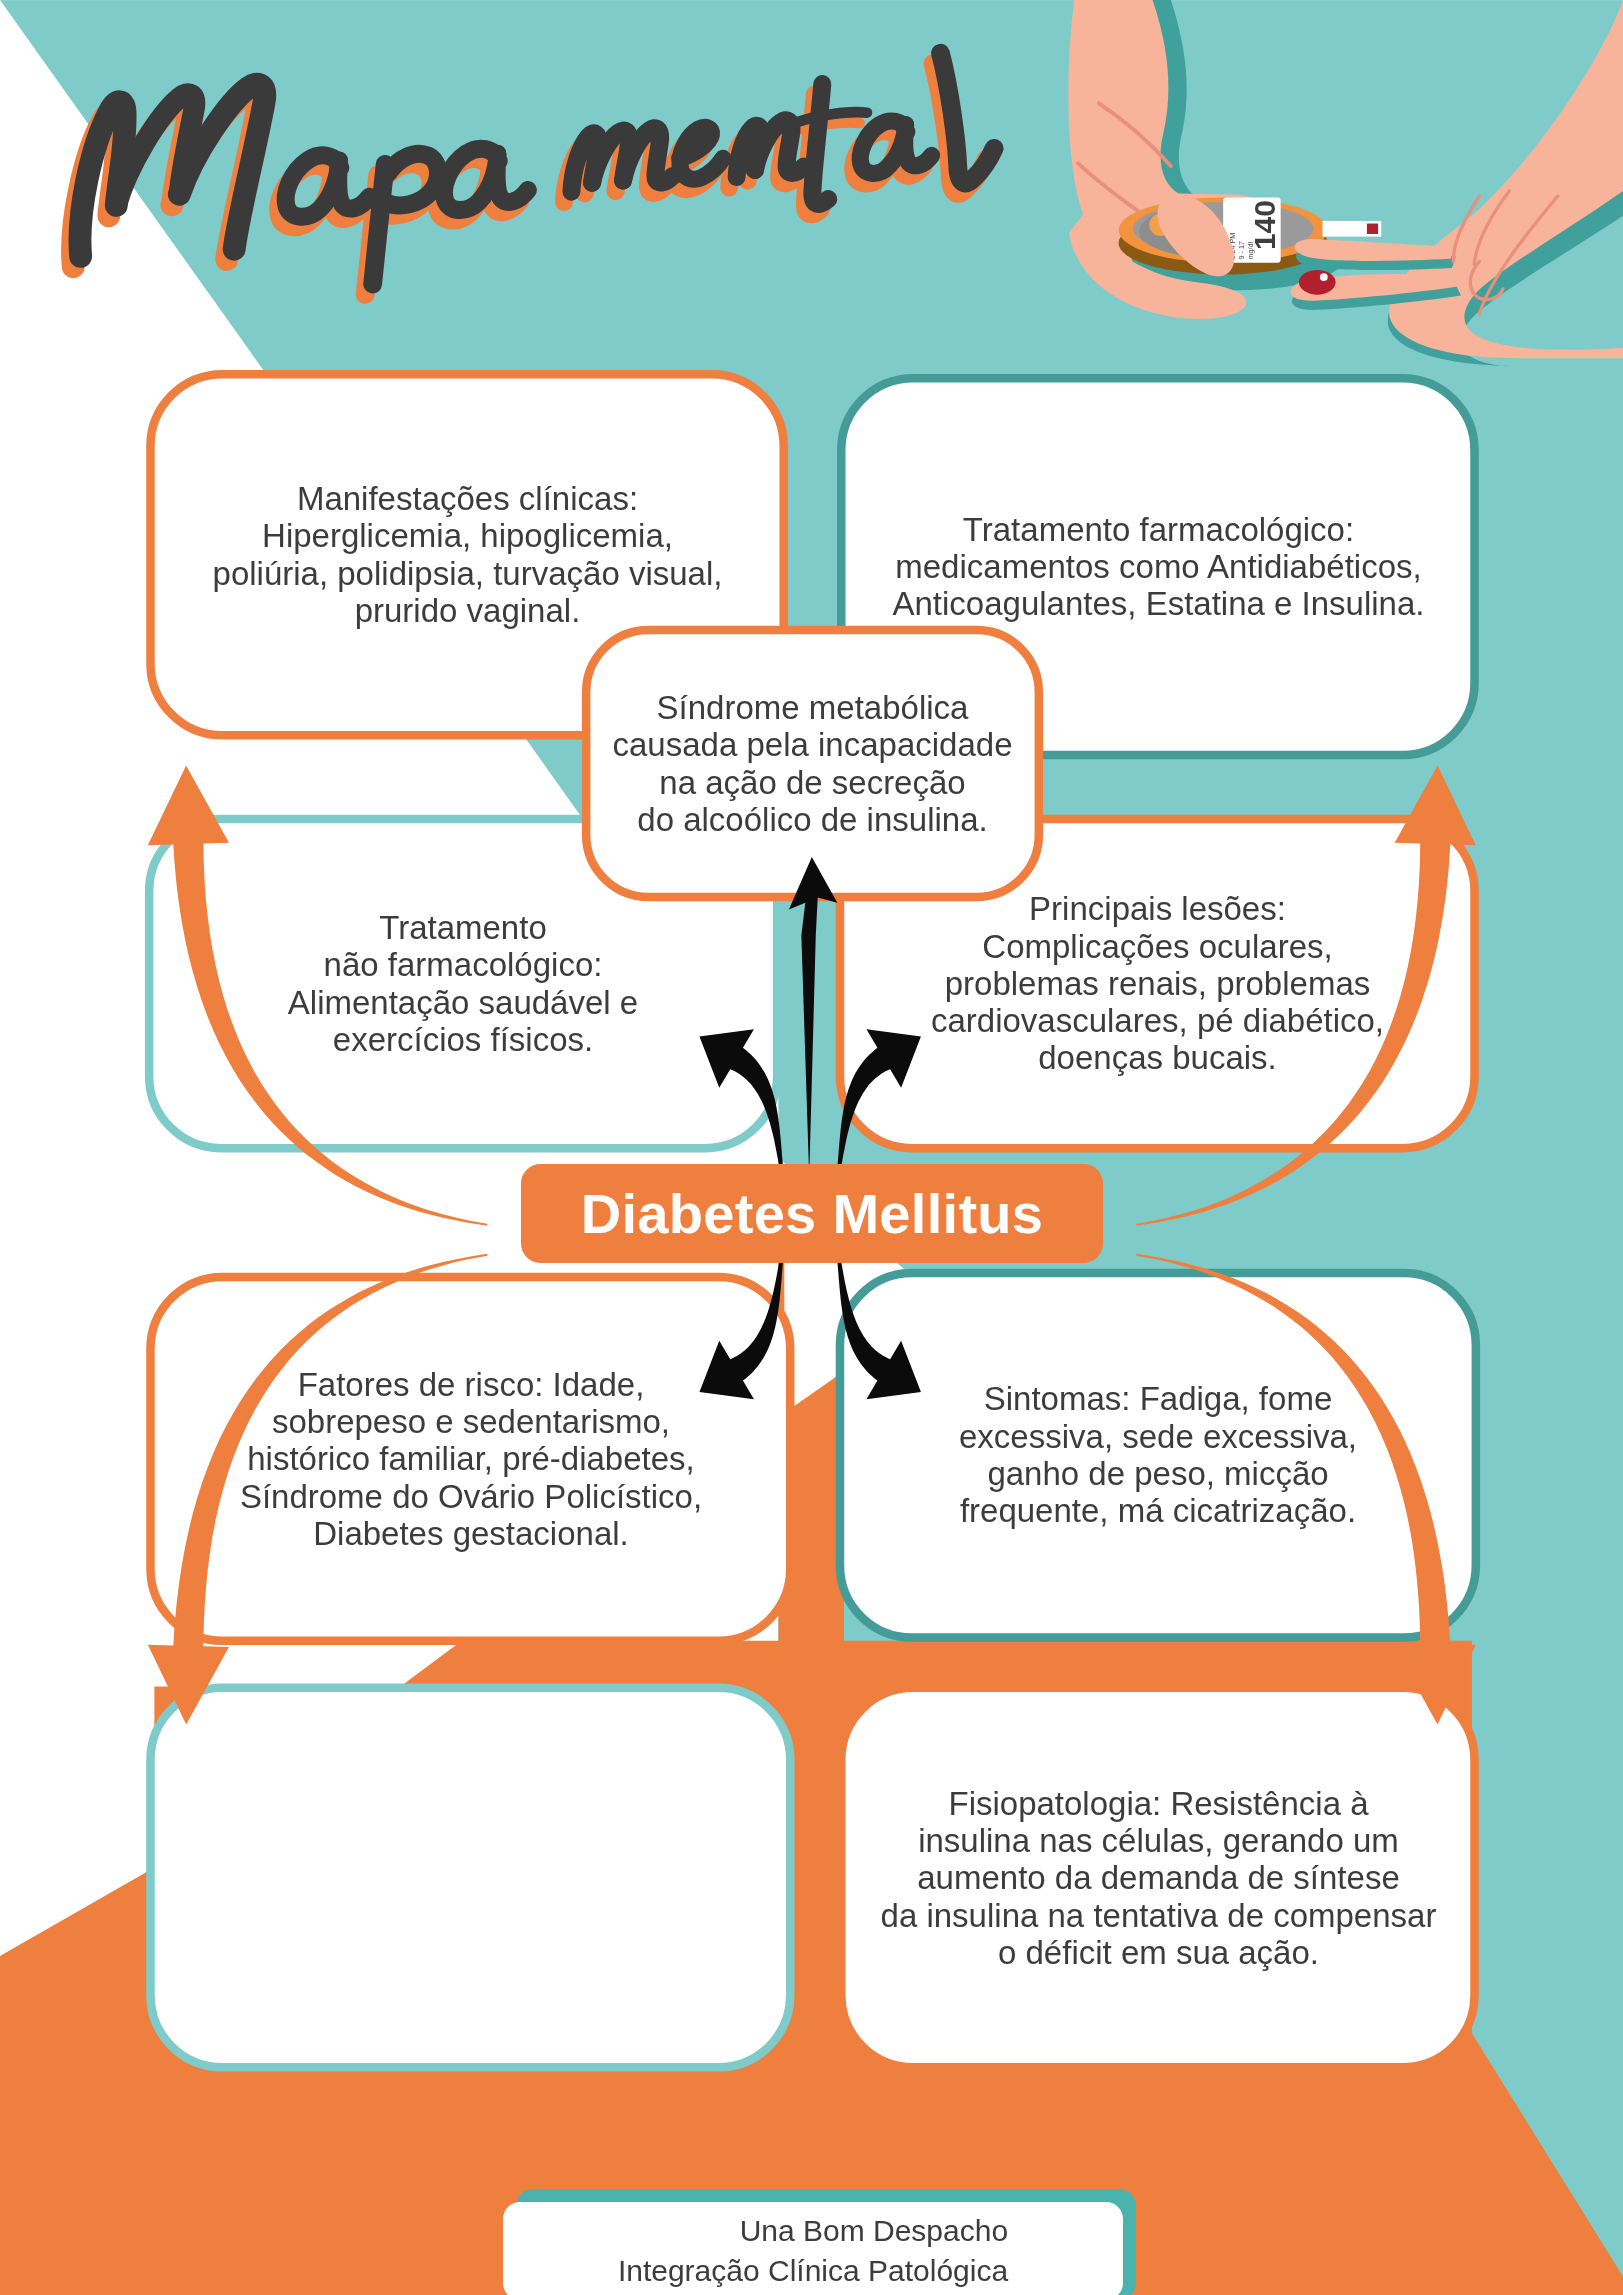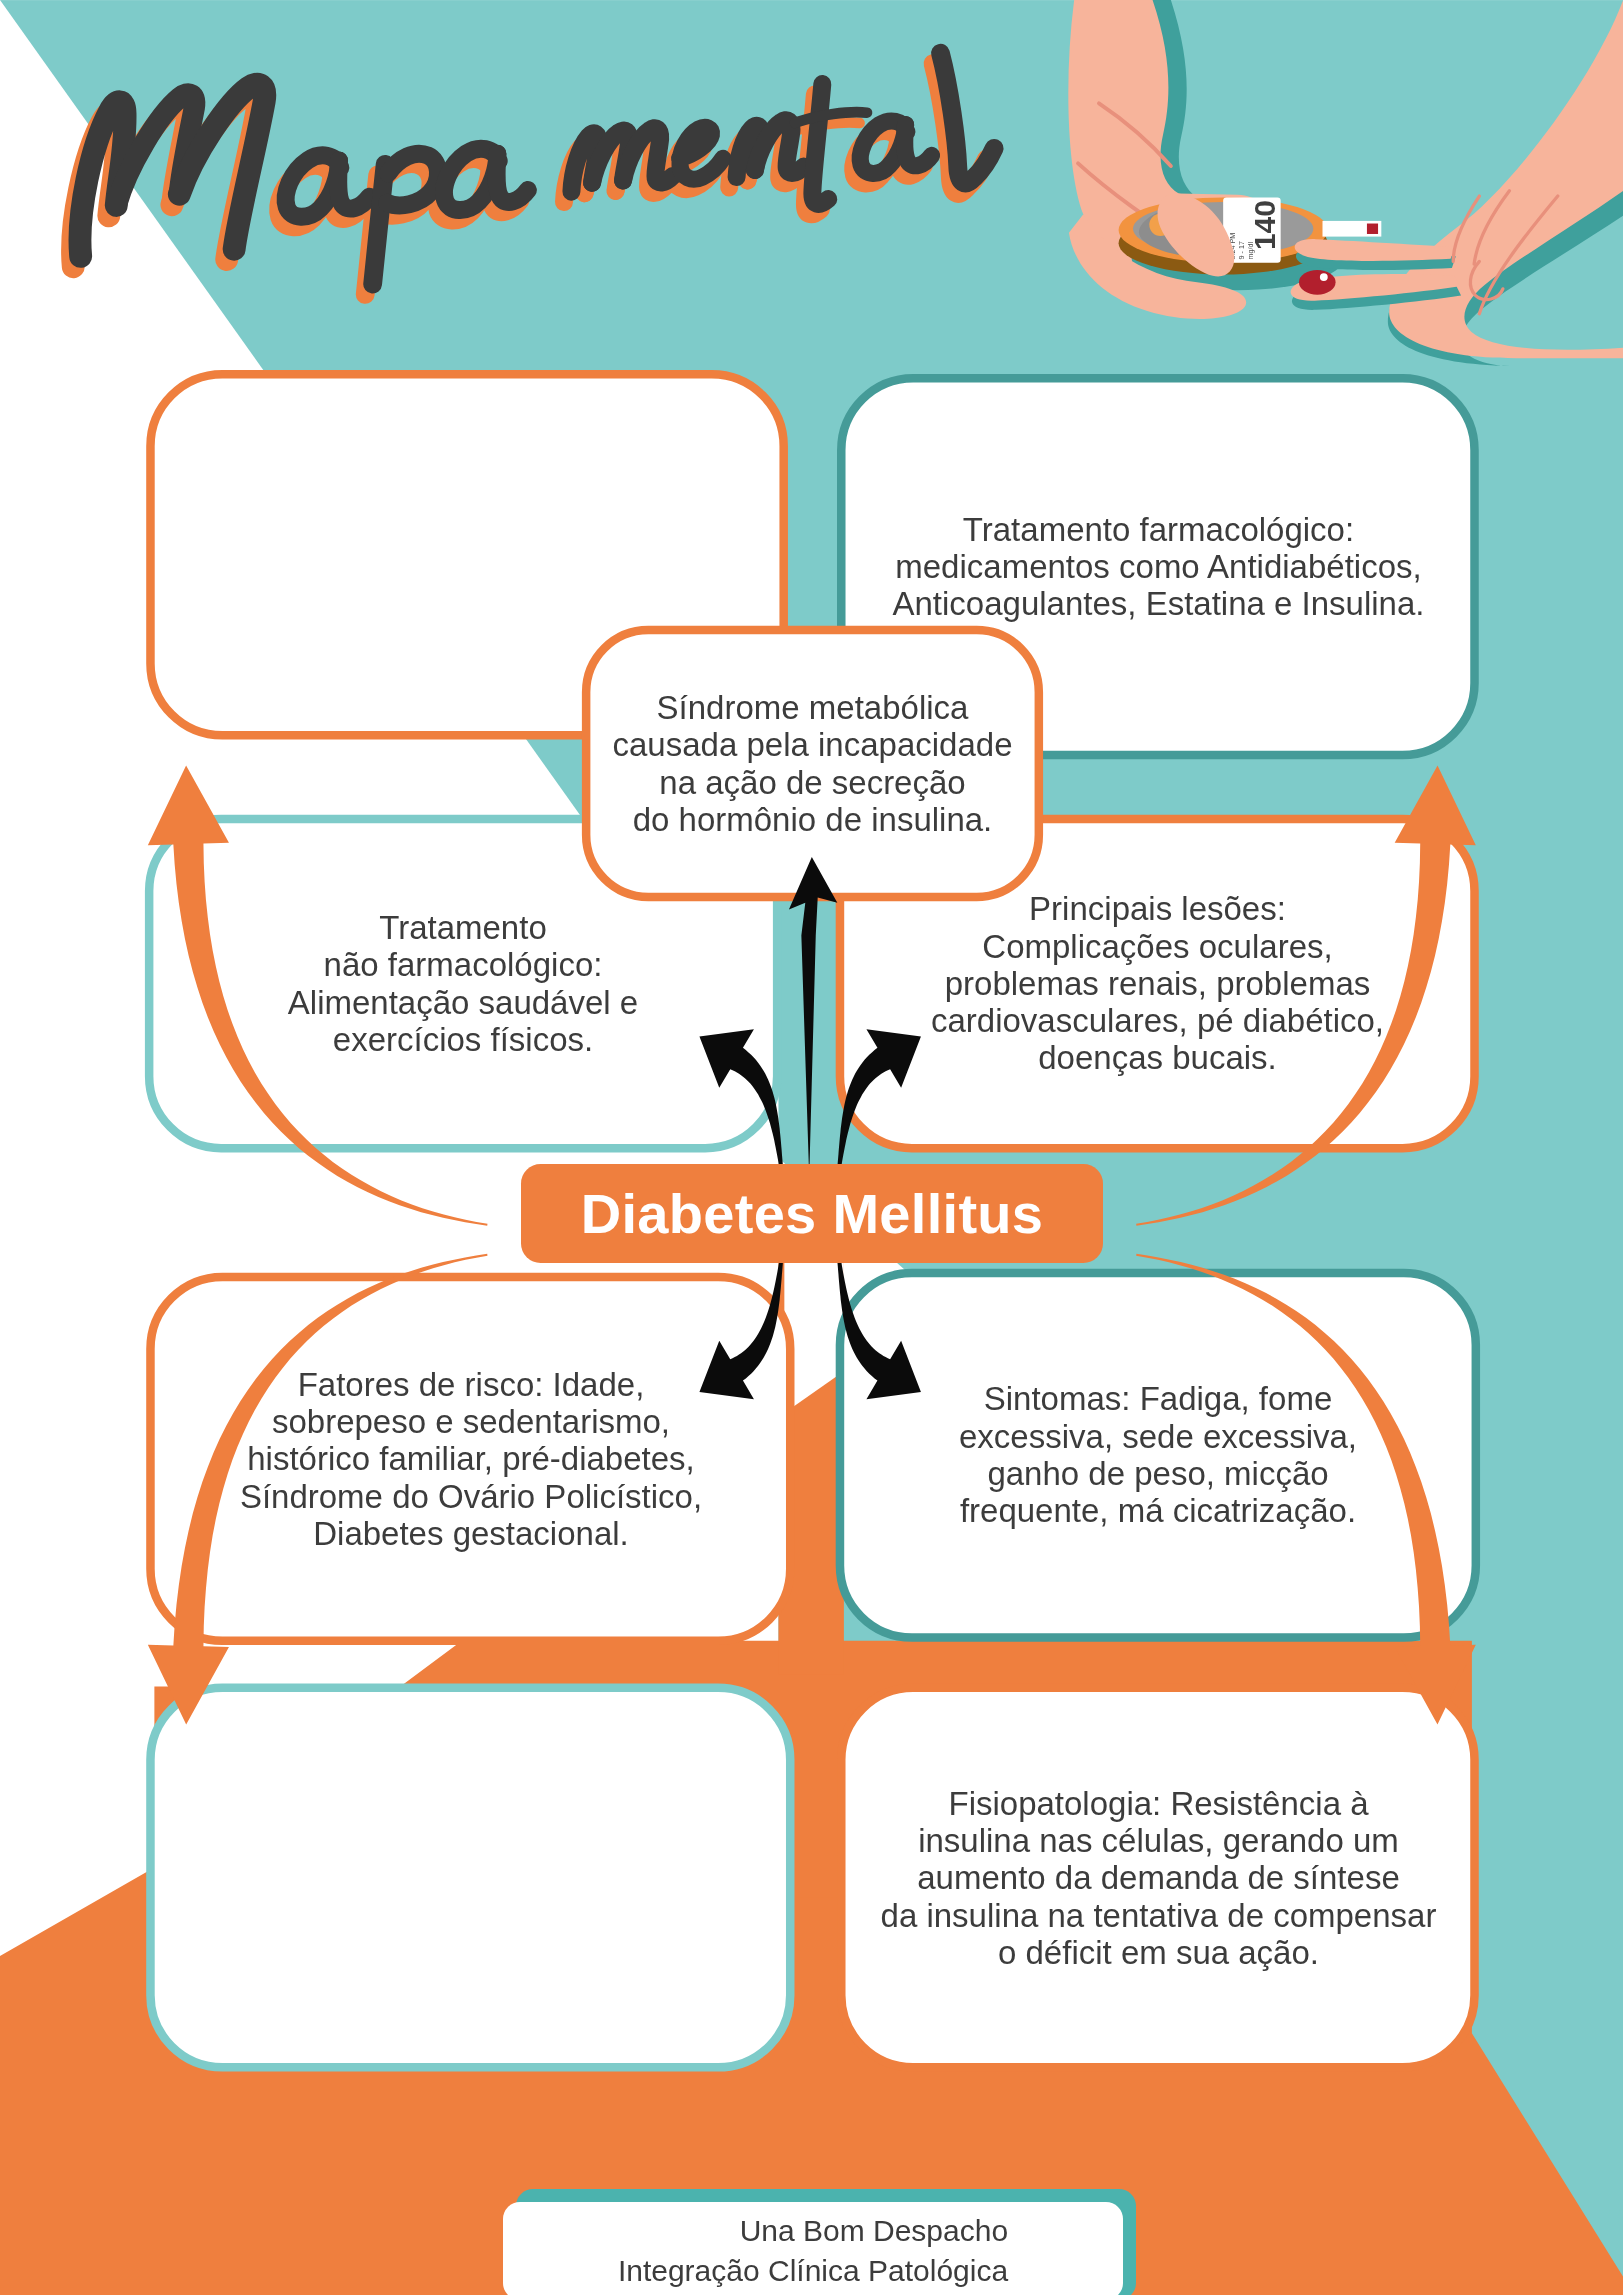--- a/index.html
+++ b/index.html
@@ -149,20 +149,26 @@
   </svg>
 
   <svg id="arrows" viewBox="0 0 2481 3508">
     <path d="M1237,1800 L1247,1430 L1250,1372 L1280,1380 L1241,1310 L1206,1390 L1231,1380 L1225,1430 Z" fill="#0b0b0b"></path>
     <path d="M1198.5,1799.7 L1197.9,1793.7 L1197.3,1787.7 L1196.8,1781.8 L1196.3,1775.9 L1195.8,1770.1 L1195.3,1764.3 L1194.9,1758.5 L1194.4,1752.8 L1193.9,1747.2 L1193.4,1741.5 L1192.9,1736.0 L1192.3,1730.5 L1191.8,1725.0 L1191.1,1719.6 L1190.4,1714.3 L1189.7,1709.0 L1188.9,1703.8 L1188.0,1698.6 L1187.1,1693.5 L1186.1,1688.4 L1185.0,1683.4 L1183.8,1678.5 L1182.5,1673.6 L1181.1,1668.7 L1179.5,1664.0 L1177.8,1659.2 L1176.0,1654.6 L1174.1,1650.0 L1171.9,1645.5 L1169.7,1641.0 L1167.2,1636.6 L1164.5,1632.3 L1161.7,1628.1 L1158.6,1624.0 L1155.4,1620.0 L1151.9,1616.1 L1148.2,1612.3 L1144.2,1608.6 L1140.1,1605.0 L1135.7,1601.7 L1152.5,1573.3 L1069.2,1584.4 L1099.5,1662.7 L1116.3,1634.3 L1119.8,1635.9 L1123.2,1637.6 L1126.5,1639.4 L1129.7,1641.4 L1132.8,1643.5 L1135.8,1645.7 L1138.7,1648.2 L1141.6,1650.7 L1144.3,1653.5 L1147.0,1656.3 L1149.5,1659.4 L1152.0,1662.6 L1154.4,1666.0 L1156.7,1669.5 L1159.0,1673.1 L1161.1,1677.0 L1163.2,1680.9 L1165.2,1685.0 L1167.1,1689.2 L1168.9,1693.6 L1170.7,1698.1 L1172.3,1702.7 L1173.9,1707.4 L1175.5,1712.2 L1177.0,1717.1 L1178.4,1722.1 L1179.7,1727.2 L1181.0,1732.4 L1182.3,1737.7 L1183.5,1743.1 L1184.6,1748.5 L1185.7,1754.0 L1186.8,1759.6 L1187.9,1765.3 L1188.9,1771.0 L1189.9,1776.7 L1190.8,1782.5 L1191.8,1788.4 L1192.7,1794.3 L1193.5,1800.3 Z" fill="#0b0b0b"></path>
     <path d="M1283.5,1800.3 L1284.3,1794.3 L1285.2,1788.4 L1286.2,1782.5 L1287.1,1776.7 L1288.1,1771.0 L1289.1,1765.3 L1290.2,1759.6 L1291.3,1754.0 L1292.4,1748.5 L1293.5,1743.1 L1294.7,1737.7 L1296.0,1732.4 L1297.3,1727.2 L1298.6,1722.1 L1300.0,1717.1 L1301.5,1712.2 L1303.1,1707.4 L1304.7,1702.7 L1306.3,1698.1 L1308.1,1693.6 L1309.9,1689.2 L1311.8,1685.0 L1313.8,1680.9 L1315.9,1677.0 L1318.0,1673.1 L1320.3,1669.5 L1322.6,1666.0 L1325.0,1662.6 L1327.5,1659.4 L1330.0,1656.3 L1332.7,1653.5 L1335.4,1650.7 L1338.3,1648.2 L1341.2,1645.7 L1344.2,1643.5 L1347.3,1641.4 L1350.5,1639.4 L1353.8,1637.6 L1357.2,1635.9 L1360.7,1634.3 L1377.5,1662.7 L1407.8,1584.4 L1324.5,1573.3 L1341.3,1601.7 L1336.9,1605.0 L1332.8,1608.6 L1328.8,1612.3 L1325.1,1616.1 L1321.6,1620.0 L1318.4,1624.0 L1315.3,1628.1 L1312.5,1632.3 L1309.8,1636.6 L1307.3,1641.0 L1305.1,1645.5 L1302.9,1650.0 L1301.0,1654.6 L1299.2,1659.2 L1297.5,1664.0 L1295.9,1668.7 L1294.5,1673.6 L1293.2,1678.5 L1292.0,1683.4 L1290.9,1688.4 L1289.9,1693.5 L1289.0,1698.6 L1288.1,1703.8 L1287.3,1709.0 L1286.6,1714.3 L1285.9,1719.6 L1285.2,1725.0 L1284.7,1730.5 L1284.1,1736.0 L1283.6,1741.5 L1283.1,1747.2 L1282.6,1752.8 L1282.1,1758.5 L1281.7,1764.3 L1281.2,1770.1 L1280.7,1775.9 L1280.2,1781.8 L1279.7,1787.7 L1279.1,1793.7 L1278.5,1799.7 Z" fill="#0b0b0b"></path>
     <path d="M1193.5,1911.7 L1192.7,1917.7 L1191.8,1923.6 L1190.8,1929.5 L1189.9,1935.3 L1188.9,1941.0 L1187.9,1946.7 L1186.8,1952.4 L1185.7,1958.0 L1184.6,1963.5 L1183.5,1968.9 L1182.3,1974.3 L1181.0,1979.6 L1179.7,1984.8 L1178.4,1989.9 L1177.0,1994.9 L1175.5,1999.8 L1173.9,2004.6 L1172.3,2009.3 L1170.7,2013.9 L1168.9,2018.4 L1167.1,2022.8 L1165.2,2027.0 L1163.2,2031.1 L1161.1,2035.0 L1159.0,2038.9 L1156.7,2042.5 L1154.4,2046.0 L1152.0,2049.4 L1149.5,2052.6 L1147.0,2055.7 L1144.3,2058.5 L1141.6,2061.3 L1138.7,2063.8 L1135.8,2066.3 L1132.8,2068.5 L1129.7,2070.6 L1126.5,2072.6 L1123.2,2074.4 L1119.8,2076.1 L1116.3,2077.7 L1099.5,2049.3 L1069.2,2127.6 L1152.5,2138.7 L1135.7,2110.3 L1140.1,2107.0 L1144.2,2103.4 L1148.2,2099.7 L1151.9,2095.9 L1155.4,2092.0 L1158.6,2088.0 L1161.7,2083.9 L1164.5,2079.7 L1167.2,2075.4 L1169.7,2071.0 L1171.9,2066.5 L1174.1,2062.0 L1176.0,2057.4 L1177.8,2052.8 L1179.5,2048.0 L1181.1,2043.3 L1182.5,2038.4 L1183.8,2033.5 L1185.0,2028.6 L1186.1,2023.6 L1187.1,2018.5 L1188.0,2013.4 L1188.9,2008.2 L1189.7,2003.0 L1190.4,1997.7 L1191.1,1992.4 L1191.8,1987.0 L1192.3,1981.5 L1192.9,1976.0 L1193.4,1970.5 L1193.9,1964.8 L1194.4,1959.2 L1194.9,1953.5 L1195.3,1947.7 L1195.8,1941.9 L1196.3,1936.1 L1196.8,1930.2 L1197.3,1924.3 L1197.9,1918.3 L1198.5,1912.3 Z" fill="#0b0b0b"></path>
     <path d="M1278.5,1912.3 L1279.1,1918.3 L1279.7,1924.3 L1280.2,1930.2 L1280.7,1936.1 L1281.2,1941.9 L1281.7,1947.7 L1282.1,1953.5 L1282.6,1959.2 L1283.1,1964.8 L1283.6,1970.5 L1284.1,1976.0 L1284.7,1981.5 L1285.2,1987.0 L1285.9,1992.4 L1286.6,1997.7 L1287.3,2003.0 L1288.1,2008.2 L1289.0,2013.4 L1289.9,2018.5 L1290.9,2023.6 L1292.0,2028.6 L1293.2,2033.5 L1294.5,2038.4 L1295.9,2043.3 L1297.5,2048.0 L1299.2,2052.8 L1301.0,2057.4 L1302.9,2062.0 L1305.1,2066.5 L1307.3,2071.0 L1309.8,2075.4 L1312.5,2079.7 L1315.3,2083.9 L1318.4,2088.0 L1321.6,2092.0 L1325.1,2095.9 L1328.8,2099.7 L1332.8,2103.4 L1336.9,2107.0 L1341.3,2110.3 L1324.5,2138.7 L1407.8,2127.6 L1377.5,2049.3 L1360.7,2077.7 L1357.2,2076.1 L1353.8,2074.4 L1350.5,2072.6 L1347.3,2070.6 L1344.2,2068.5 L1341.2,2066.3 L1338.3,2063.8 L1335.4,2061.3 L1332.7,2058.5 L1330.0,2055.7 L1327.5,2052.6 L1325.0,2049.4 L1322.6,2046.0 L1320.3,2042.5 L1318.0,2038.9 L1315.9,2035.0 L1313.8,2031.1 L1311.8,2027.0 L1309.9,2022.8 L1308.1,2018.4 L1306.3,2013.9 L1304.7,2009.3 L1303.1,2004.6 L1301.5,1999.8 L1300.0,1994.9 L1298.6,1989.9 L1297.3,1984.8 L1296.0,1979.6 L1294.7,1974.3 L1293.5,1968.9 L1292.4,1963.5 L1291.3,1958.0 L1290.2,1952.4 L1289.1,1946.7 L1288.1,1941.0 L1287.1,1935.3 L1286.2,1929.5 L1285.2,1923.6 L1284.3,1917.7 L1283.5,1911.7 Z" fill="#0b0b0b"></path>
   </svg>
 
+  <div class="card" style="left:151px;top:374px;width:633px;height:361px">
+      <div class="ctext">Manifestações clínicas:
+Hiperglicemia, hipoglicemia,
+poliúria, polidipsia, turvação visual,
+prurido vaginal.</div>
+    </div>
   <div class="card" style="left:842px;top:378px;width:633px;height:377px">
       <div class="ctext">Tratamento farmacológico:
 medicamentos como Antidiabéticos,
 Anticoagulantes, Estatina e Insulina.</div>
     </div>
   <div class="card" style="left:149px;top:819px;width:628px;height:329px">
       <div class="ctext">Tratamento
 não farmacológico:
 Alimentação saudável e
 exercícios físicos.</div>
@@ -191,21 +197,21 @@
       <div class="ctext">Fisiopatologia: Resistência à
 insulina nas células, gerando um
 aumento da demanda de síntese
 da insulina na tentativa de compensar
 o déficit em sua ação.</div>
     </div>
   <div class="card" style="left:586px;top:630px;width:453px;height:267px">
       <div class="ctext">Síndrome metabólica
 causada pela incapacidade
 na ação de secreção
-do hormônio de insulina.</div>
+do alcoólico de insulina.</div>
     </div>
 
   <svg id="swooshes" viewBox="0 0 2481 3508">
     <path d="M745.2,1870.5 L728.4,1867.8 L711.7,1864.5 L695.0,1860.8 L678.4,1856.6 L662.0,1851.9 L645.7,1846.7 L629.6,1841.1 L613.6,1834.9 L597.9,1828.1 L582.4,1820.8 L567.1,1813.0 L552.1,1804.6 L537.4,1795.7 L522.9,1786.1 L508.8,1776.0 L495.1,1765.2 L481.7,1753.9 L468.7,1741.9 L456.1,1729.2 L443.9,1716.0 L432.1,1702.0 L420.8,1687.4 L409.9,1672.0 L399.5,1656.0 L389.6,1639.2 L380.2,1621.7 L371.3,1603.4 L363.0,1584.4 L355.2,1564.6 L347.9,1543.9 L341.3,1522.5 L335.3,1500.2 L329.9,1477.0 L325.1,1453.0 L321.0,1428.0 L317.6,1402.2 L314.8,1375.4 L312.8,1347.7 L311.5,1319.0 L311.0,1289.3 L350.0,1288.2 L284.5,1170.1 L226.0,1291.8 L265.0,1290.7 L267.0,1321.5 L269.8,1351.3 L273.4,1380.1 L277.7,1407.9 L282.7,1434.8 L288.4,1460.7 L294.8,1485.6 L301.8,1509.6 L309.4,1532.7 L317.7,1554.9 L326.6,1576.2 L336.0,1596.6 L346.0,1616.1 L356.5,1634.7 L367.5,1652.6 L379.0,1669.6 L391.0,1685.7 L403.4,1701.1 L416.2,1715.7 L429.4,1729.5 L443.0,1742.6 L456.9,1755.0 L471.1,1766.6 L485.7,1777.5 L500.5,1787.8 L515.6,1797.4 L531.0,1806.4 L546.6,1814.7 L562.4,1822.4 L578.4,1829.6 L594.5,1836.2 L610.8,1842.2 L627.3,1847.8 L643.8,1852.8 L660.5,1857.3 L677.3,1861.4 L694.1,1865.0 L711.0,1868.2 L727.9,1871.0 L744.8,1873.5 Z" fill="#ef7f3e"></path>
     <path d="M1737.2,1873.5 L1754.1,1871.0 L1771.0,1868.2 L1787.9,1865.0 L1804.7,1861.4 L1821.5,1857.3 L1838.2,1852.8 L1854.7,1847.8 L1871.2,1842.2 L1887.5,1836.2 L1903.6,1829.6 L1919.6,1822.4 L1935.4,1814.7 L1951.0,1806.4 L1966.4,1797.4 L1981.5,1787.8 L1996.3,1777.5 L2010.9,1766.6 L2025.1,1755.0 L2039.0,1742.6 L2052.6,1729.5 L2065.8,1715.7 L2078.6,1701.1 L2091.0,1685.7 L2103.0,1669.6 L2114.5,1652.6 L2125.5,1634.7 L2136.0,1616.1 L2146.0,1596.6 L2155.4,1576.2 L2164.3,1554.9 L2172.6,1532.7 L2180.2,1509.6 L2187.2,1485.6 L2193.6,1460.7 L2199.3,1434.8 L2204.3,1407.9 L2208.6,1380.1 L2212.2,1351.3 L2215.0,1321.5 L2217.0,1290.7 L2256.0,1291.8 L2197.5,1170.1 L2132.0,1288.2 L2171.0,1289.3 L2170.5,1319.0 L2169.2,1347.7 L2167.2,1375.4 L2164.4,1402.2 L2161.0,1428.0 L2156.9,1453.0 L2152.1,1477.0 L2146.7,1500.2 L2140.7,1522.5 L2134.1,1543.9 L2126.8,1564.6 L2119.0,1584.4 L2110.7,1603.4 L2101.8,1621.7 L2092.4,1639.2 L2082.5,1656.0 L2072.1,1672.0 L2061.2,1687.4 L2049.9,1702.0 L2038.1,1716.0 L2025.9,1729.2 L2013.3,1741.9 L2000.3,1753.9 L1986.9,1765.2 L1973.2,1776.0 L1959.1,1786.1 L1944.6,1795.7 L1929.9,1804.6 L1914.9,1813.0 L1899.6,1820.8 L1884.1,1828.1 L1868.4,1834.9 L1852.4,1841.1 L1836.3,1846.7 L1820.0,1851.9 L1803.6,1856.6 L1787.0,1860.8 L1770.3,1864.5 L1753.6,1867.8 L1736.8,1870.5 Z" fill="#ef7f3e"></path>
     <path d="M744.8,1916.5 L727.9,1919.1 L710.9,1922.1 L694.1,1925.4 L677.2,1929.1 L660.5,1933.3 L643.8,1937.9 L627.3,1943.0 L610.8,1948.7 L594.5,1954.8 L578.3,1961.5 L562.3,1968.8 L546.6,1976.6 L531.0,1985.1 L515.6,1994.2 L500.5,2004.0 L485.6,2014.4 L471.1,2025.5 L456.8,2037.4 L442.9,2049.9 L429.3,2063.3 L416.1,2077.4 L403.3,2092.3 L390.9,2108.0 L378.9,2124.6 L367.4,2142.0 L356.4,2160.3 L345.9,2179.4 L335.9,2199.4 L326.5,2220.4 L317.7,2242.3 L309.4,2265.1 L301.7,2288.9 L294.7,2313.6 L288.4,2339.4 L282.7,2366.1 L277.7,2393.9 L273.4,2422.7 L269.8,2452.5 L267.0,2483.4 L265.0,2515.4 L226.0,2514.3 L284.6,2636.0 L350.0,2517.7 L311.0,2516.6 L311.5,2485.8 L312.8,2456.0 L314.9,2427.2 L317.6,2399.4 L321.0,2372.7 L325.1,2346.9 L329.9,2322.0 L335.3,2298.1 L341.4,2275.1 L348.0,2253.0 L355.2,2231.7 L363.0,2211.3 L371.4,2191.8 L380.2,2173.1 L389.6,2155.1 L399.6,2137.9 L410.0,2121.5 L420.8,2105.9 L432.2,2091.0 L443.9,2076.7 L456.1,2063.2 L468.8,2050.3 L481.8,2038.1 L495.1,2026.6 L508.9,2015.7 L523.0,2005.4 L537.4,1995.7 L552.1,1986.7 L567.1,1978.2 L582.4,1970.2 L597.9,1962.9 L613.6,1956.0 L629.6,1949.7 L645.7,1944.0 L662.0,1938.7 L678.5,1933.9 L695.0,1929.6 L711.7,1925.7 L728.4,1922.4 L745.2,1919.5 Z" fill="#ef7f3e"></path>
     <path d="M1736.8,1919.5 L1753.6,1922.4 L1770.3,1925.7 L1787.0,1929.6 L1803.5,1933.9 L1820.0,1938.7 L1836.3,1944.0 L1852.4,1949.7 L1868.4,1956.0 L1884.1,1962.9 L1899.6,1970.2 L1914.9,1978.2 L1929.9,1986.7 L1944.6,1995.7 L1959.0,2005.4 L1973.1,2015.7 L1986.9,2026.6 L2000.2,2038.1 L2013.2,2050.3 L2025.9,2063.2 L2038.1,2076.7 L2049.8,2091.0 L2061.2,2105.9 L2072.0,2121.5 L2082.4,2137.9 L2092.4,2155.1 L2101.8,2173.1 L2110.6,2191.8 L2119.0,2211.3 L2126.8,2231.7 L2134.0,2253.0 L2140.6,2275.1 L2146.7,2298.1 L2152.1,2322.0 L2156.9,2346.9 L2161.0,2372.7 L2164.4,2399.4 L2167.1,2427.2 L2169.2,2456.0 L2170.5,2485.8 L2171.0,2516.6 L2132.0,2517.7 L2197.4,2636.0 L2256.0,2514.3 L2217.0,2515.4 L2215.0,2483.4 L2212.2,2452.5 L2208.6,2422.7 L2204.3,2393.9 L2199.3,2366.1 L2193.6,2339.4 L2187.3,2313.6 L2180.3,2288.9 L2172.6,2265.1 L2164.3,2242.3 L2155.5,2220.4 L2146.1,2199.4 L2136.1,2179.4 L2125.6,2160.3 L2114.6,2142.0 L2103.1,2124.6 L2091.1,2108.0 L2078.7,2092.3 L2065.9,2077.4 L2052.7,2063.3 L2039.1,2049.9 L2025.2,2037.4 L2010.9,2025.5 L1996.4,2014.4 L1981.5,2004.0 L1966.4,1994.2 L1951.0,1985.1 L1935.4,1976.6 L1919.7,1968.8 L1903.7,1961.5 L1887.5,1954.8 L1871.2,1948.7 L1854.7,1943.0 L1838.2,1937.9 L1821.5,1933.3 L1804.8,1929.1 L1787.9,1925.4 L1771.1,1922.1 L1754.1,1919.1 L1737.2,1916.5 Z" fill="#ef7f3e"></path>
   </svg>
 
   <div id="centerpill">

